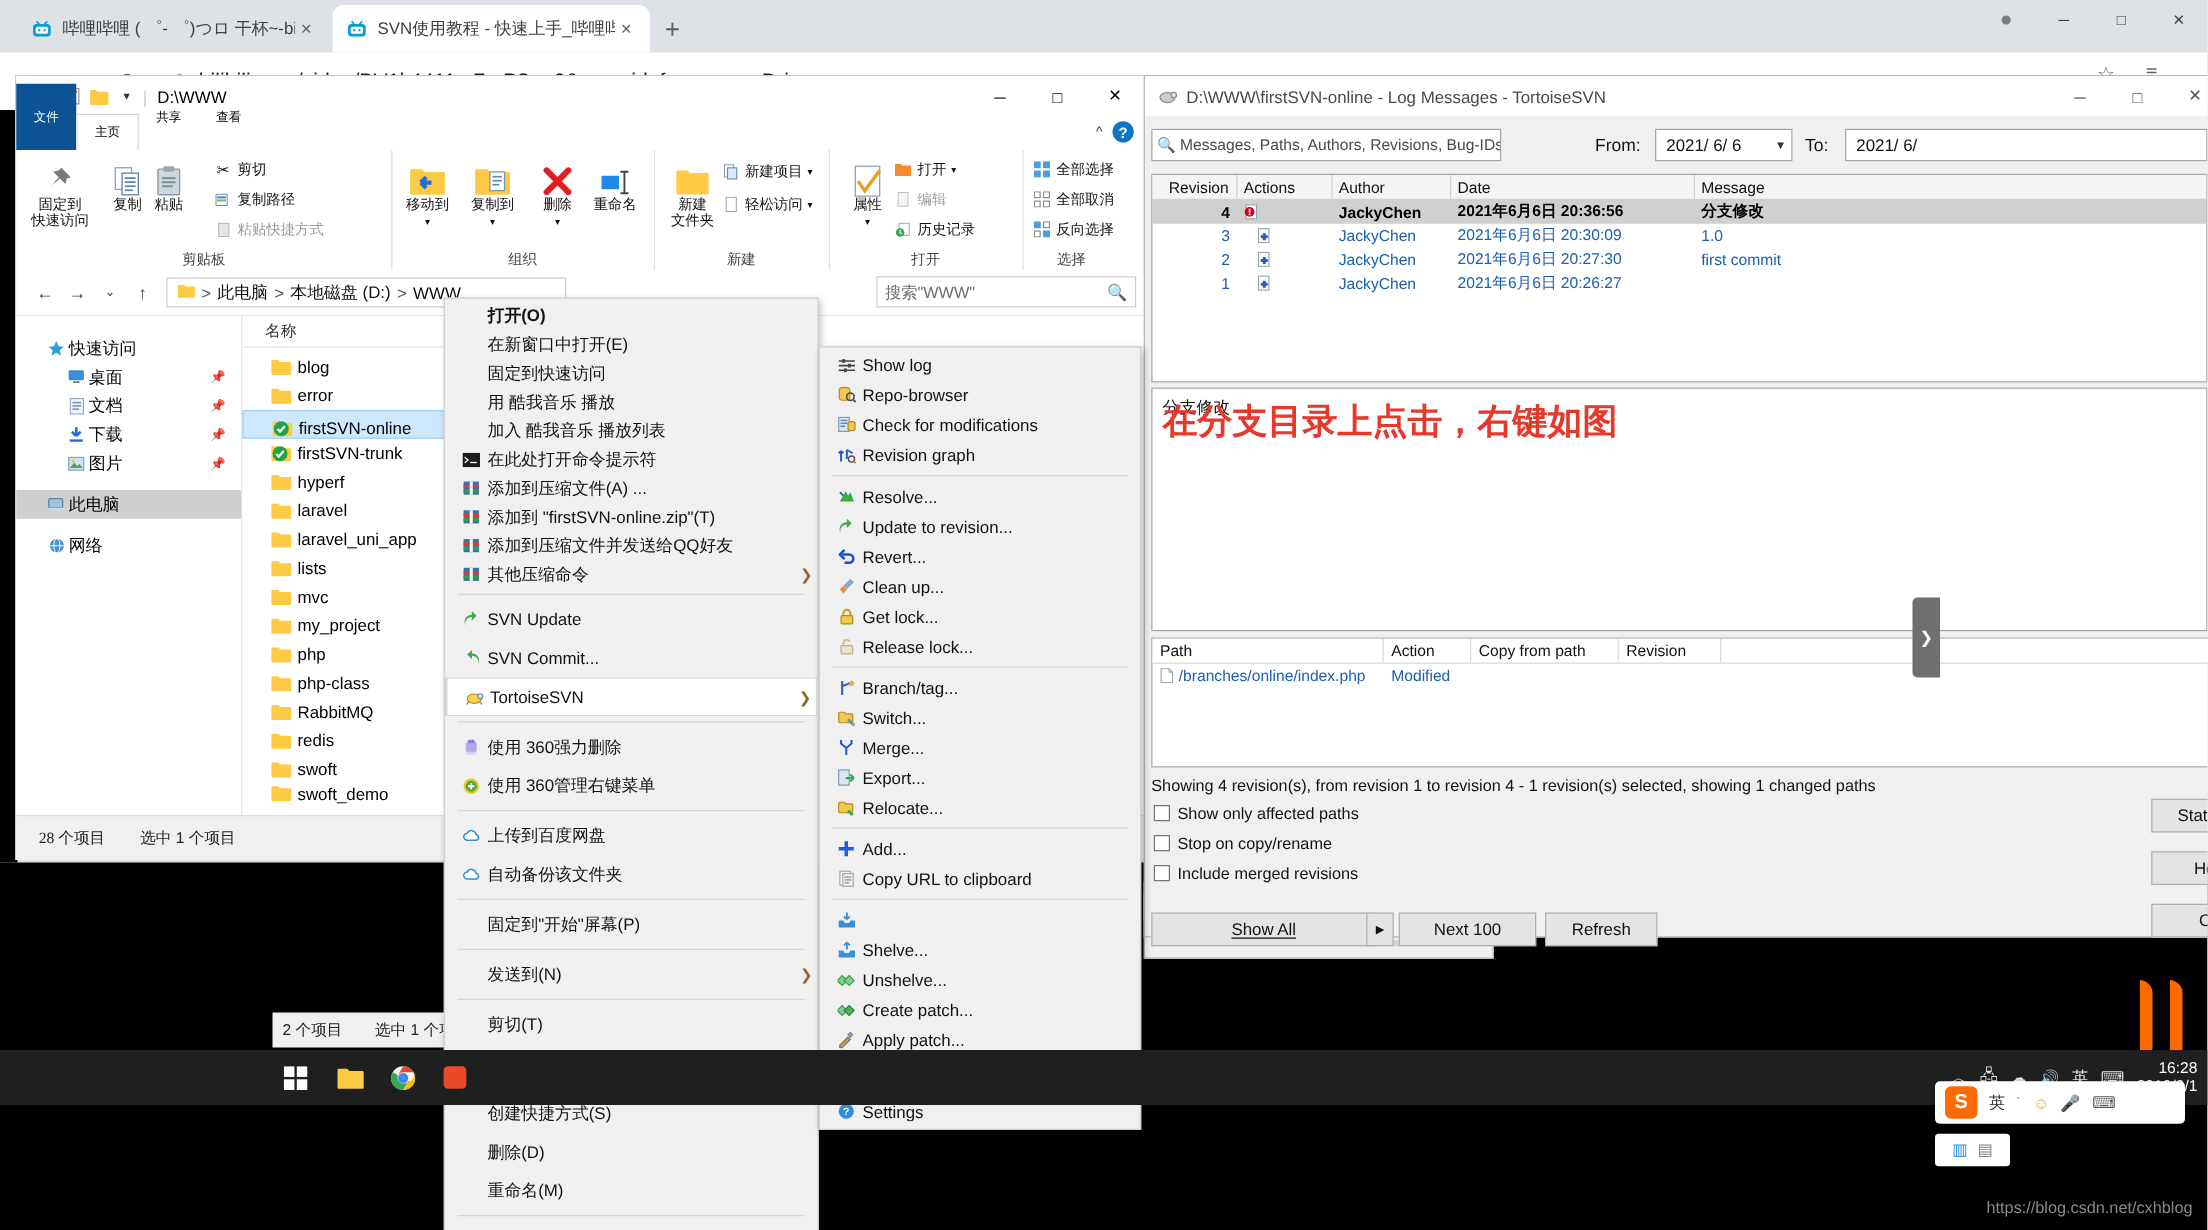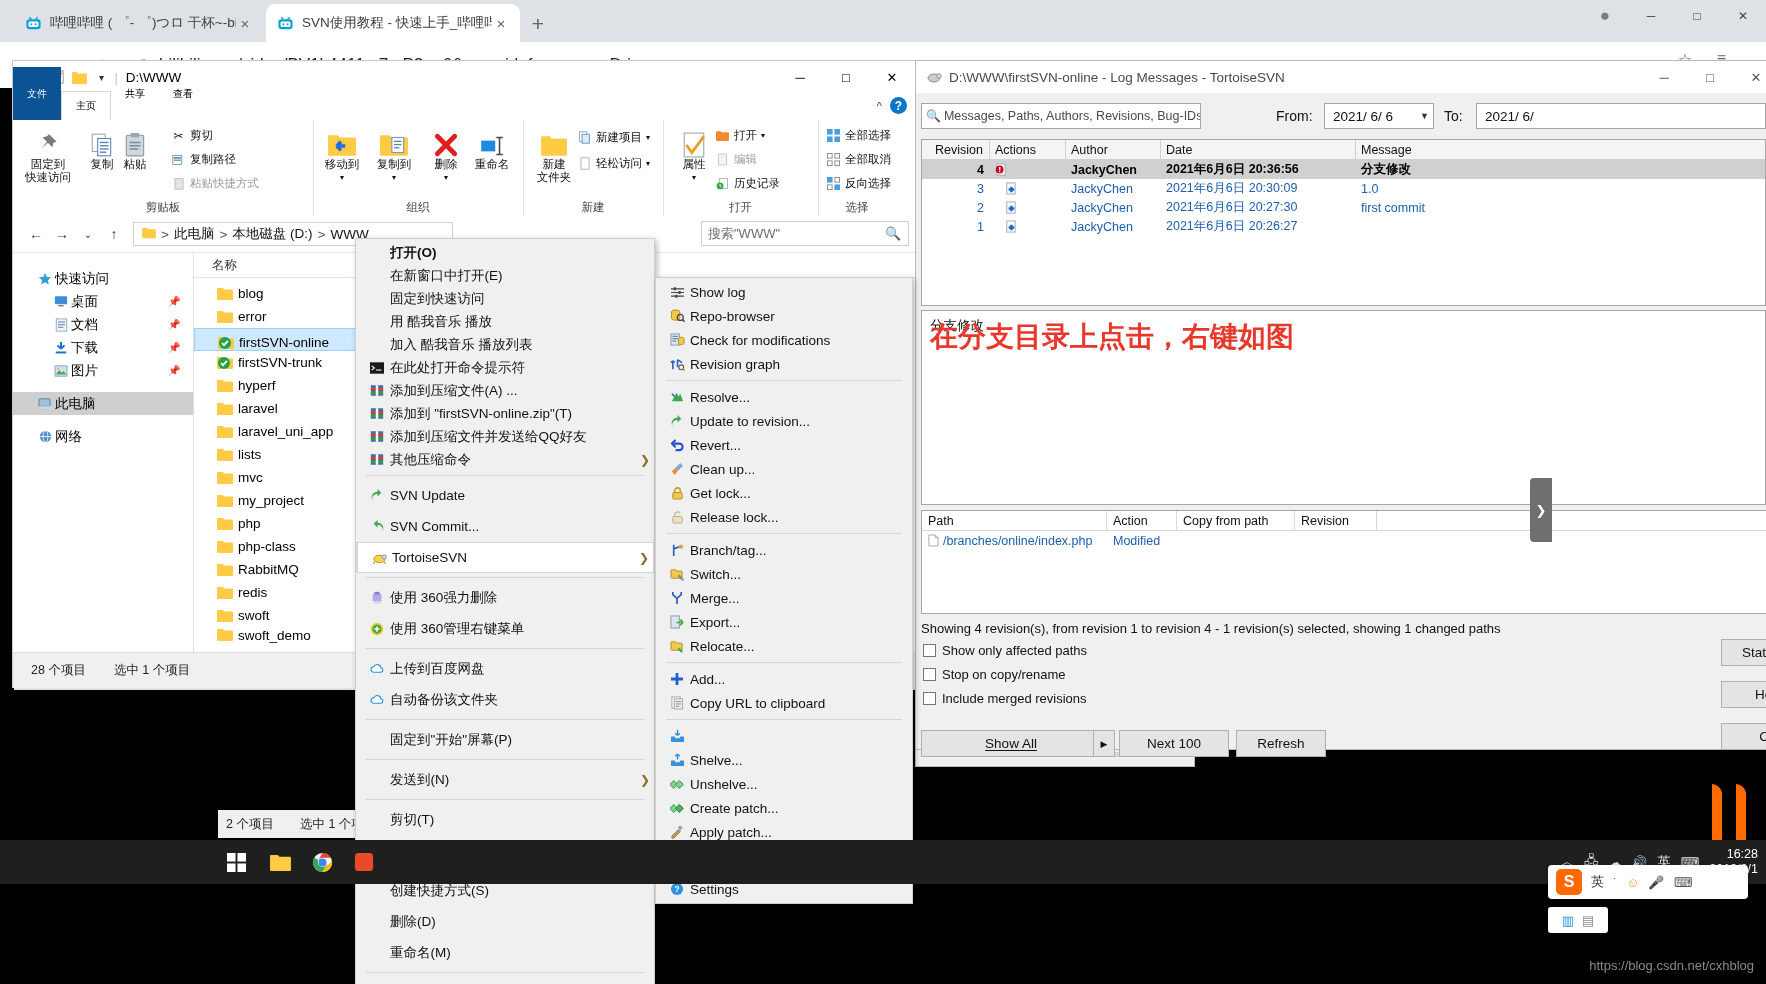--- a/index.html
+++ b/index.html
@@ -91,21 +91,21 @@
   .navitem .pin{position:absolute;right:12px;color:#6d6d6d;font-size:10px;}
   #splitter{position:absolute;left:180px;top:0;width:1px;height:400px;background:#e0e0e0;}
   #listpane{position:absolute;left:181px;top:0;width:721px;height:400px;background:#fff;}
   #colhdr{height:24px;border-bottom:1px solid #e4e4e4;display:flex;align-items:center;
           padding-left:18px;font-size:12.5px;color:#333;position:relative;}
   .filerow{height:23px;display:flex;align-items:center;padding-left:18px;font-size:13.5px;color:#000;}
   .filerow.sel{background:#cde8ff;border:1px solid #99d1ff;box-sizing:border-box;width:278px;align-items:flex-end;}
   .filerow .ic{width:26px;display:flex;align-items:center;justify-content:center;}
   #statusbar{position:absolute;left:0;top:591px;width:902px;height:35px;background:#f0f0f0;
              border-top:1px solid #dcdcdc;display:flex;align-items:center;font-size:12.5px;color:#222;}
-  #statusbar .s1{margin-left:18px;}
+  #statusbar .s1{margin-left:18px;font-family:Liberation Serif, serif;}
   #statusbar .s2{margin-left:28px;}
 
   
   #exp2-status{left:218px;top:810px;width:360px;height:28px;background:#f0f0f0;
                display:flex;align-items:center;font-size:12.5px;color:#222;}
 
   
   #ctx1{left:355px;top:238px;width:300px;background:#f0f0f0;border:1px solid #cfcfcf;
         box-shadow:2px 2px 6px rgba(0,0,0,.28);padding:2px 0;box-sizing:border-box;z-index:40;}
   .mi{height:23px;display:flex;align-items:center;font-size:13.5px;color:#111;position:relative;padding-left:8px;}

